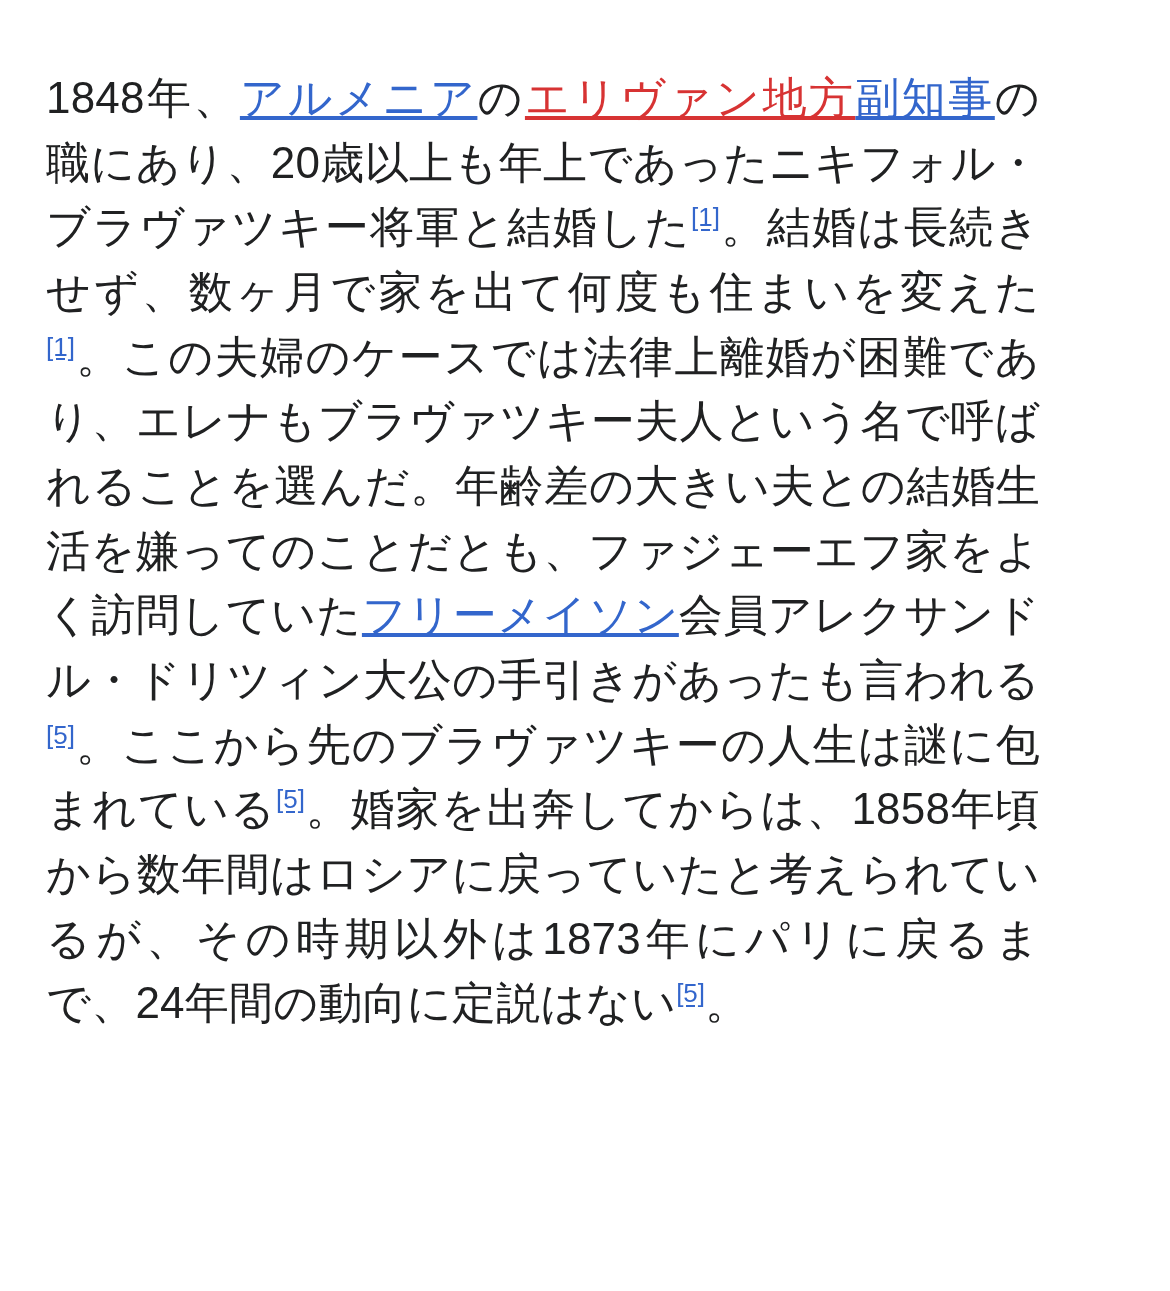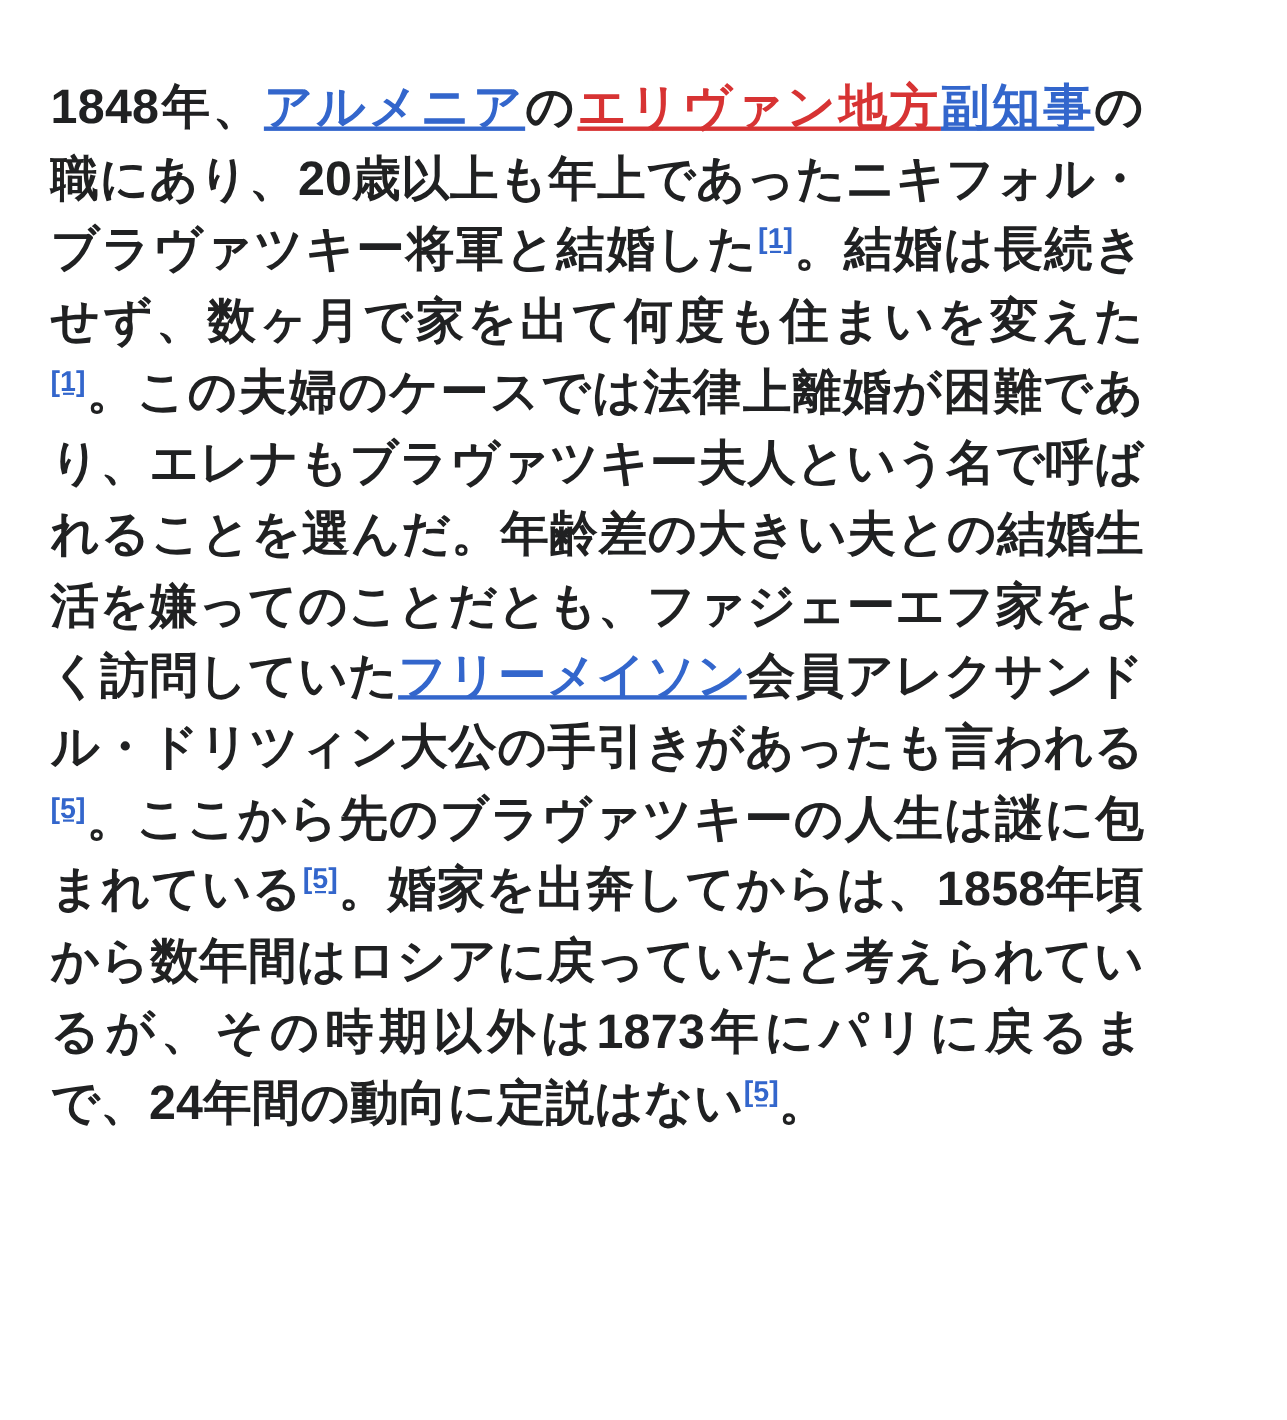--- a/index.html
+++ b/index.html
@@ -10,21 +10,20 @@
   body {
     width: 1170px;
     height: 1291px;
     overflow: hidden;
     font-family: "Liberation Sans", "DejaVu Sans", sans-serif;
   }
   .article-body {
     box-sizing: border-box;
     width: 1084px;
     padding: 22px 44px 0 46px;
-    font-weight: bold;
   }
   .paragraph {
     color: #202122;
     font-size: 44px;
     line-height: 1.47;
     text-align: justify;
     text-justify: inter-character;
     letter-spacing: 0.2px;
     word-break: break-all;
   }

